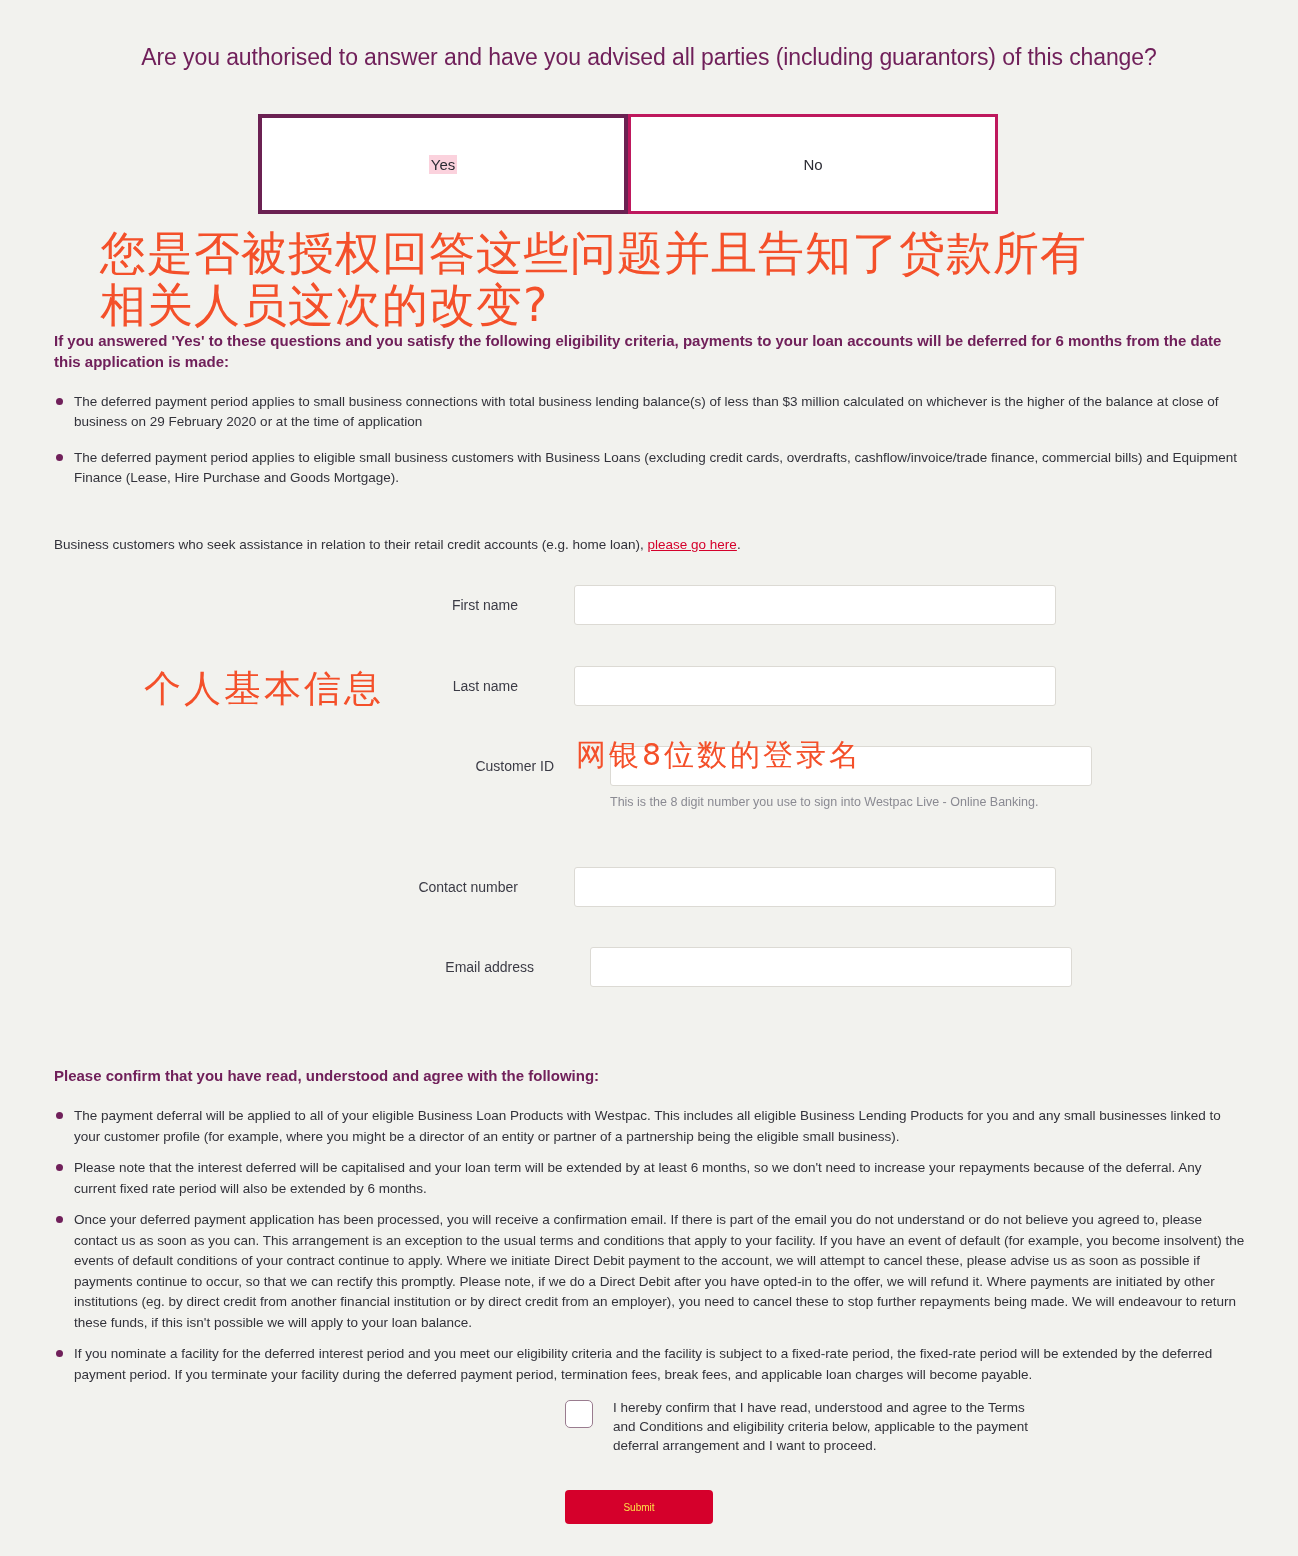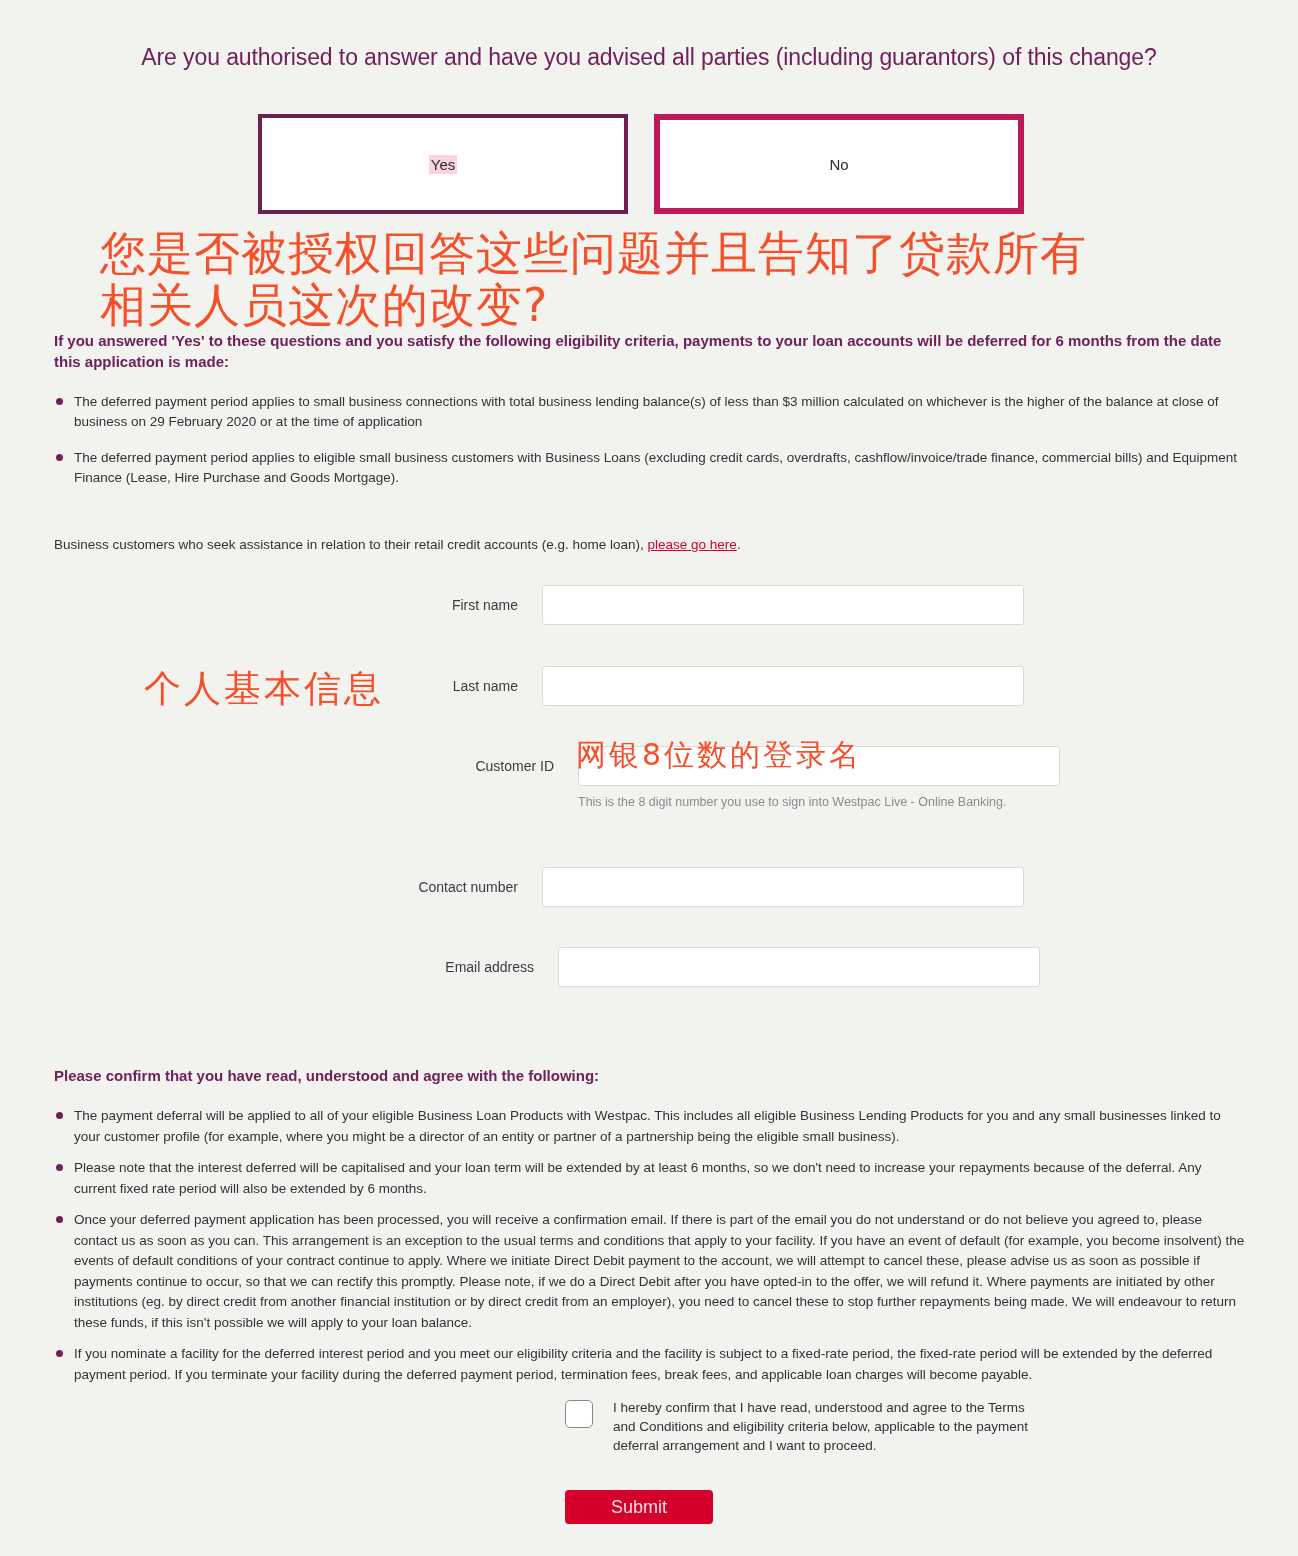--- a/index.html
+++ b/index.html
@@ -29,38 +29,37 @@
     letter-spacing: -0.1px;
   }
 
   
   .choice-row {
     position: absolute;
     top: 114px;
     left: 258px;
     width: 782px;
     display: flex;
-    gap: 26px;
   }
   .choice-btn {
     width: 370px;
     height: 100px;
     background: #ffffff;
     display: flex;
     align-items: center;
     justify-content: center;
     font-size: 15px;
     color: #2b2b33;
     cursor: pointer;
   }
   .choice-btn.selected {
     border: 4px solid #6b2152;
   }
   .choice-btn.unselected {
-    border: 6px solid #be185d;
+    border: 3px solid #be185d;
   }
   .choice-btn .hl {
     background: #fbd2dd;
     padding: 1px 2px;
   }
 
   
   .cn-annot {
     position: absolute;
     color: #f4502a;
@@ -147,20 +146,21 @@
     top: 585px;
     left: 0;
     width: 1298px;
   }
   .form-row {
     position: absolute;
     left: 0;
     width: 1298px;
     display: flex;
     align-items: flex-start;
+    gap: 32px;
   }
   .form-label {
     width: 542px;
     text-align: right;
     padding-right: 24px;
     font-size: 14px;
     color: #3b3b45;
     padding-top: 12px;
   }
   .form-field-wrap {
@@ -258,24 +258,24 @@
   }
 
   
   .submit-btn {
     position: absolute;
     top: 1490px;
     left: 565px;
     width: 148px;
     height: 34px;
     background: #d5002b;
-    color: #e5e5e5;
+    color: #fde047;
     border: none;
     border-radius: 4px;
-    font-size: 18px;
+    font-size: 10px;
     font-family: "Liberation Sans", sans-serif;
     cursor: pointer;
   }
 </style>
 </head>
 <body>
 
 <div class="question-heading">Are you authorised to answer and have you advised all parties (including guarantors) of this change?</div>
 
 <div class="choice-row">

